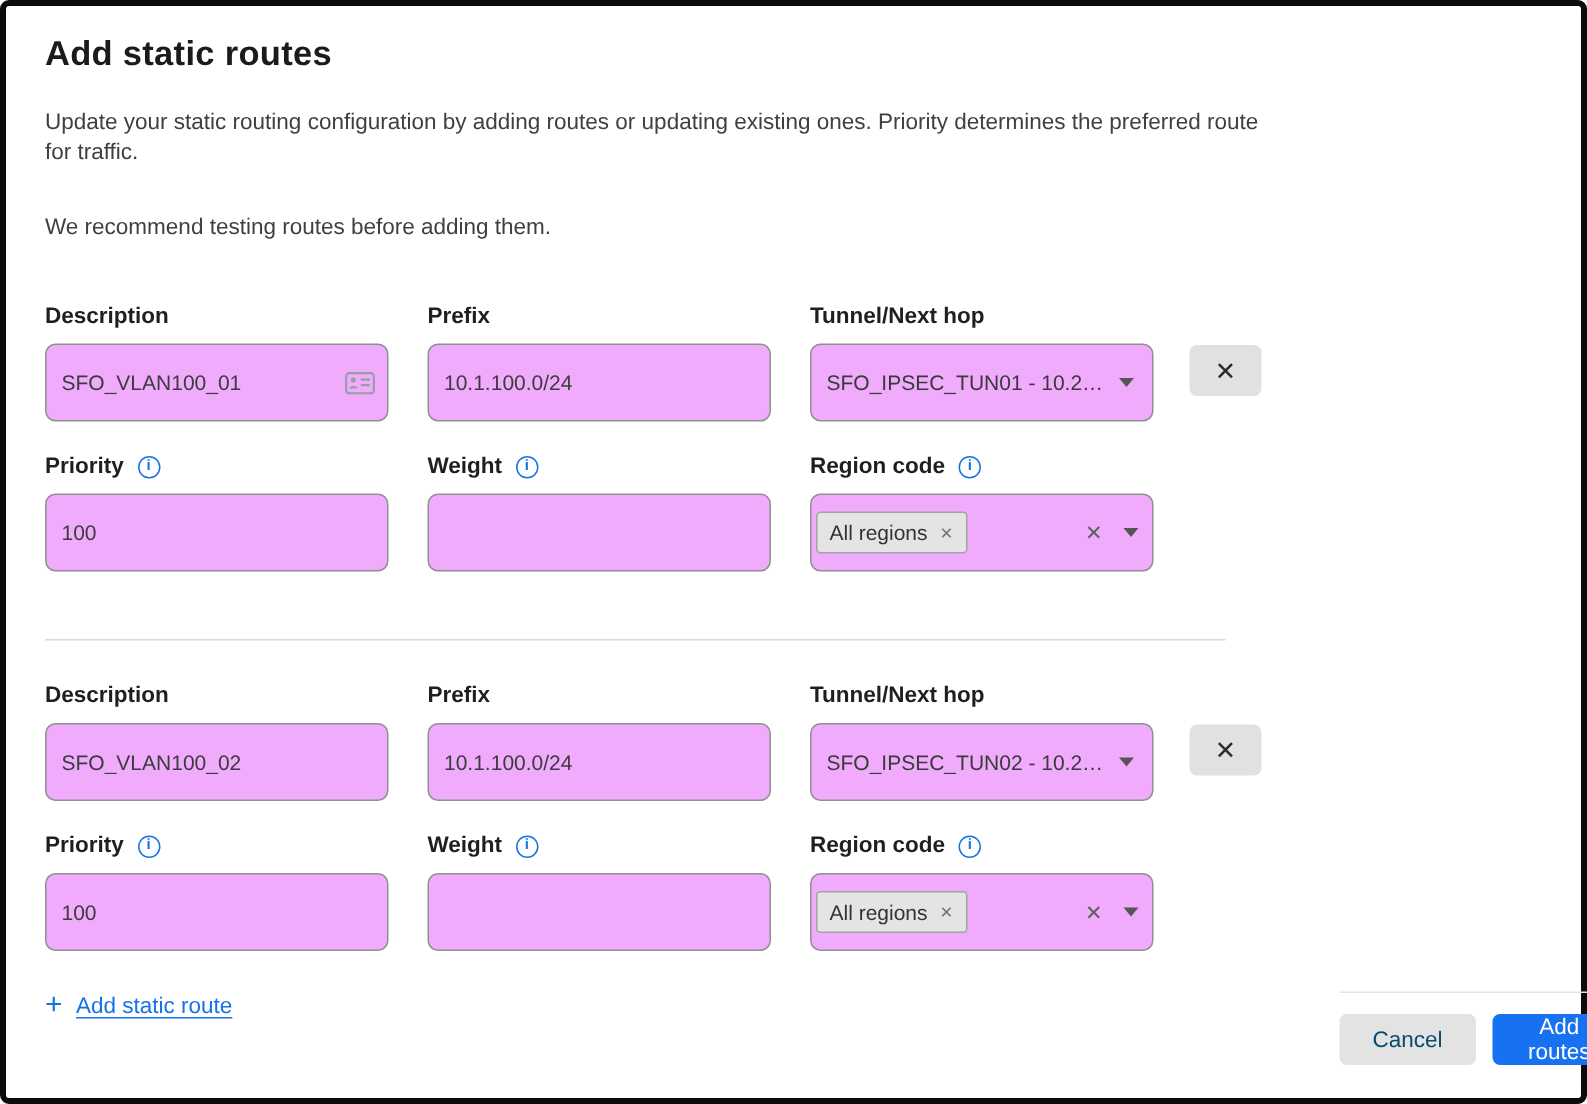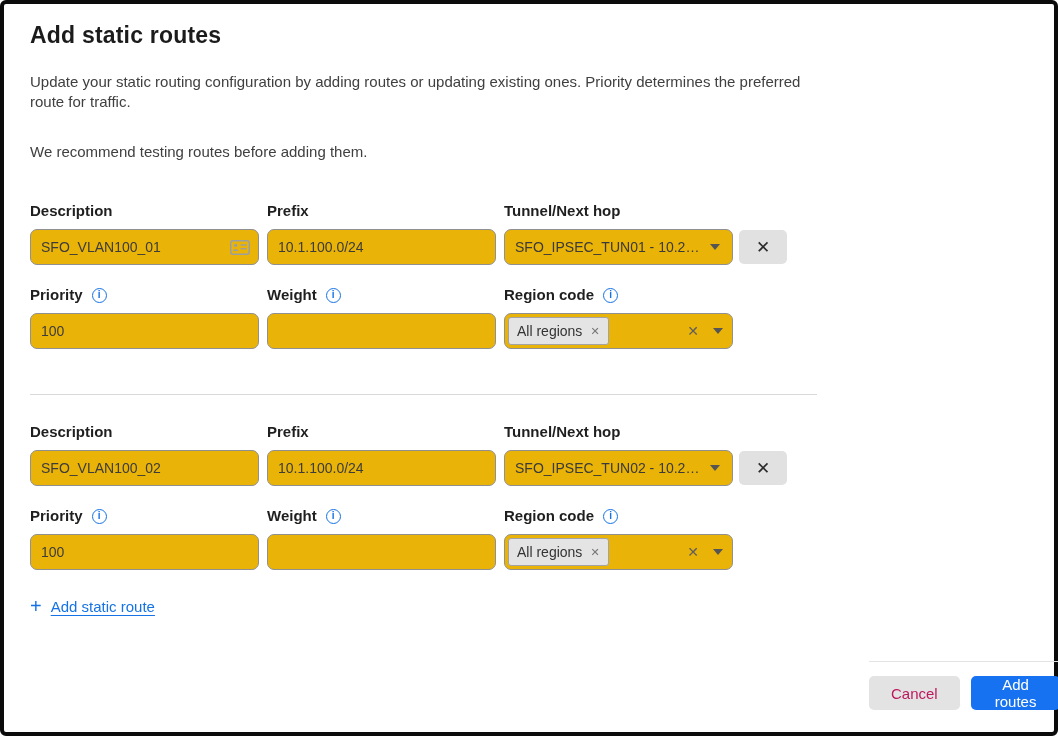--- a/index.html
+++ b/index.html
@@ -20,38 +20,38 @@
   h1.title {
     font-size: 23px; line-height: 30px; font-weight: 700;
     color: #1b1b1b; margin-top: 4px; letter-spacing: 0.2px;
   }
   p.intro {
     font-size: 15px; line-height: 20px; color: #404040;
   }
   p.intro.first { margin-top: 22px; }
   p.intro.second { margin-top: 30px; }
 
-  .fields-row { display: flex; gap: 8px; margin-top: 39px; align-items: flex-start; }
+  .fields-row { display: flex; gap: 26px; margin-top: 39px; align-items: flex-start; }
   .fields-row.second-row { margin-top: 20px; }
   .field { width: 229px; display: flex; flex-direction: column; }
   .field-label-line { display: flex; align-items: center; margin-bottom: 8px; }
   .field-label {
     font-size: 15px; line-height: 20px; font-weight: 700; color: #1f1f1f;
   }
   .info-icon {
     display: inline-flex; align-items: center; justify-content: center;
     width: 15px; height: 15px; margin-left: 9px;
     border: 1.5px solid #1673e6; border-radius: 50%;
     color: #1673e6; font-size: 10px; font-weight: 700; line-height: 1;
     cursor: default; flex: none;
   }
   .text-input, .input-wrap, .select-box, .multiselect {
-    width: 229px; height: 36px;
+    width: 229px; height: 52px;
     border: 1px solid #909090; border-radius: 7px;
-    background: #eab308;
+    background: #f0abfc;
   }
   .text-input {
     padding: 0 10px; font-size: 14px; color: #3c3c3c; outline: none;
     font-family: "Liberation Sans", sans-serif;
   }
   .input-wrap { display: flex; align-items: center; padding-right: 8px; }
   .input-wrap input {
     border: none; outline: none; flex: 1; min-width: 0; height: 100%;
     padding: 0 10px; font-size: 14px; color: #3c3c3c; border-radius: 7px;
     font-family: "Liberation Sans", sans-serif; background: transparent;
@@ -103,21 +103,21 @@
   }
 
   .footer { margin-top: auto; padding: 0 26px 22px 26px; }
   .footer-divider { border: none; border-top: 1px solid #e4e4e4; width: 100%; }
   .footer-buttons { display: flex; gap: 11px; margin-top: 14px; }
   .btn {
     height: 34px; border: none; border-radius: 5px; font-size: 15px;
     cursor: pointer; font-family: "Liberation Sans", sans-serif;
     display: inline-flex; align-items: center; justify-content: center;
   }
-  .btn.gray { background: #e3e3e3; color: #be185d; }
+  .btn.gray { background: #e3e3e3; color: #0c4a6e; }
   .btn-cancel { padding: 0 22px; }
   .btn-test { padding: 0 21px; }
   .btn.primary { background: #1672f0; color: #ffffff; padding: 0 24px; }
 </style>
 </head>
 <body>
 
 <div class="window">
   <div class="content">
 

